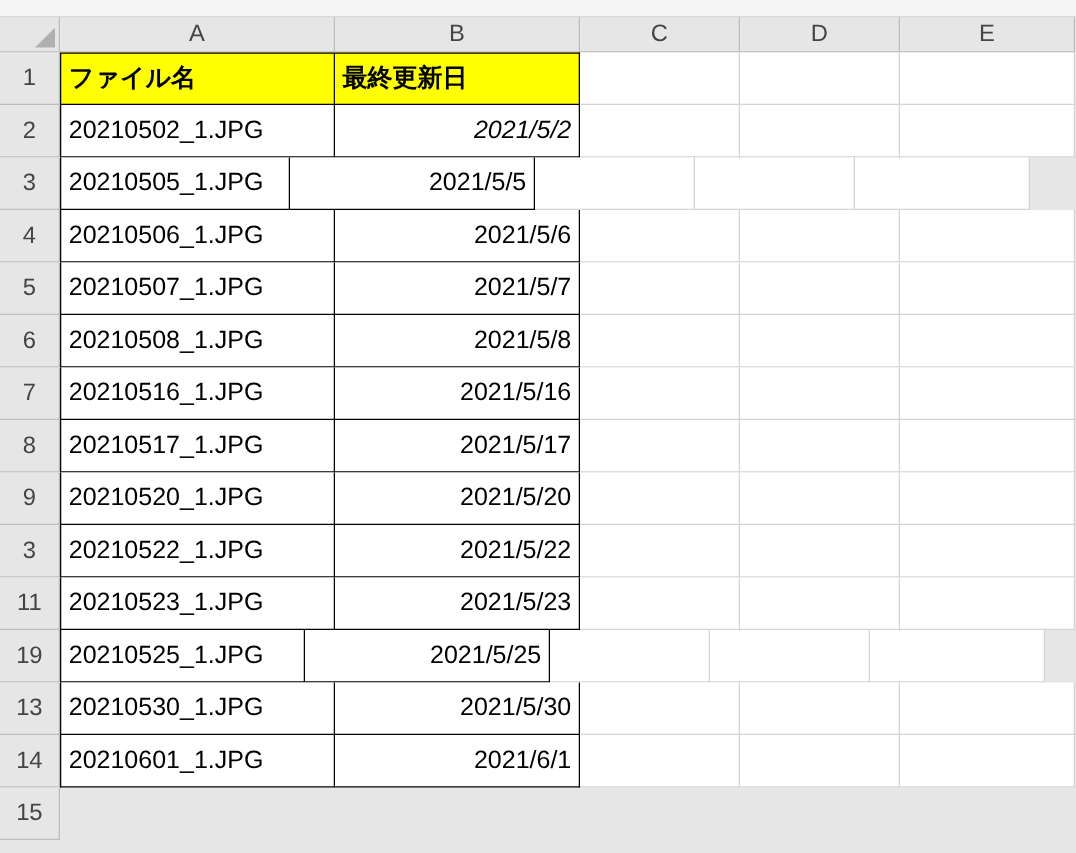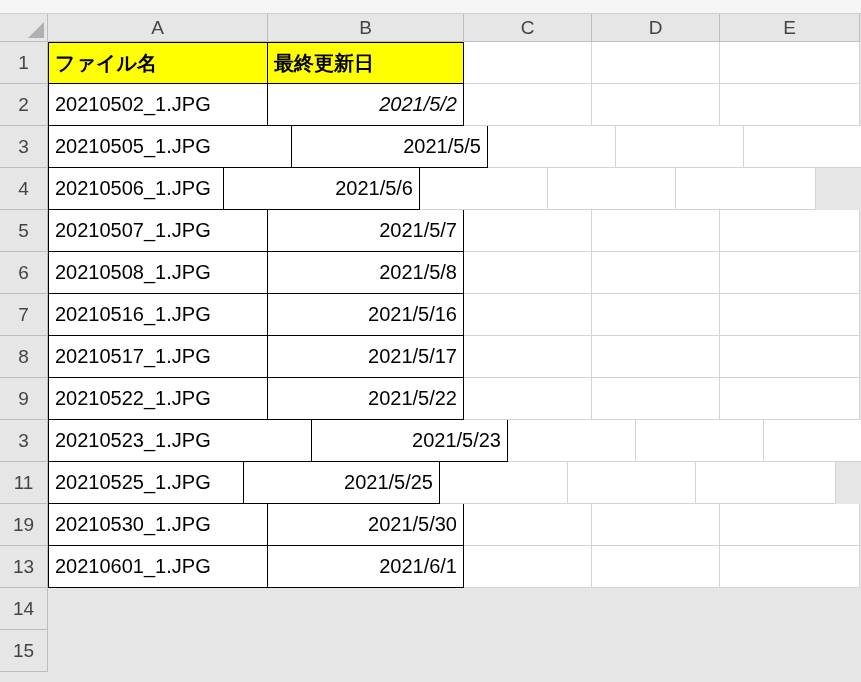--- a/index.html
+++ b/index.html
@@ -137,28 +137,28 @@
       <div class="cell" style="width: 140px;"></div>
     </div>
     <div class="row">
       <div class="cell bordered first-col al-l" style="width: 220px;">20210502_1.JPG</div>
       <div class="cell bordered al-r" style="width: 196px; font-style: italic;">2021/5/2</div>
       <div class="cell" style="width: 128px;"></div>
       <div class="cell" style="width: 128px;"></div>
       <div class="cell" style="width: 140px;"></div>
     </div>
     <div class="row">
-      <div class="cell bordered first-col al-l" style="width: 244px;">20210505_1.JPG</div>
+      <div class="cell bordered first-col al-l" style="width: 184px;">20210505_1.JPG</div>
       <div class="cell bordered al-r" style="width: 196px;">2021/5/5</div>
       <div class="cell" style="width: 128px;"></div>
       <div class="cell" style="width: 128px;"></div>
       <div class="cell" style="width: 140px;"></div>
     </div>
     <div class="row">
-      <div class="cell bordered first-col al-l" style="width: 176px;">20210506_1.JPG</div>
+      <div class="cell bordered first-col al-l" style="width: 220px;">20210506_1.JPG</div>
       <div class="cell bordered al-r" style="width: 196px;">2021/5/6</div>
       <div class="cell" style="width: 128px;"></div>
       <div class="cell" style="width: 128px;"></div>
       <div class="cell" style="width: 140px;"></div>
     </div>
     <div class="row">
       <div class="cell bordered first-col al-l" style="width: 220px;">20210507_1.JPG</div>
       <div class="cell bordered al-r" style="width: 196px;">2021/5/7</div>
       <div class="cell" style="width: 128px;"></div>
       <div class="cell" style="width: 128px;"></div>
@@ -179,28 +179,35 @@
       <div class="cell" style="width: 140px;"></div>
     </div>
     <div class="row">
       <div class="cell bordered first-col al-l" style="width: 220px;">20210517_1.JPG</div>
       <div class="cell bordered al-r" style="width: 196px;">2021/5/17</div>
       <div class="cell" style="width: 128px;"></div>
       <div class="cell" style="width: 128px;"></div>
       <div class="cell" style="width: 140px;"></div>
     </div>
     <div class="row">
+      <div class="cell bordered first-col al-l" style="width: 220px;">20210520_1.JPG</div>
+      <div class="cell bordered al-r" style="width: 196px;">2021/5/20</div>
+      <div class="cell" style="width: 128px;"></div>
+      <div class="cell" style="width: 128px;"></div>
+      <div class="cell" style="width: 140px;"></div>
+    </div>
+    <div class="row">
       <div class="cell bordered first-col al-l" style="width: 220px;">20210522_1.JPG</div>
       <div class="cell bordered al-r" style="width: 196px;">2021/5/22</div>
       <div class="cell" style="width: 128px;"></div>
       <div class="cell" style="width: 128px;"></div>
       <div class="cell" style="width: 140px;"></div>
     </div>
     <div class="row">
-      <div class="cell bordered first-col al-l" style="width: 264px;">20210523_1.JPG</div>
+      <div class="cell bordered first-col al-l" style="width: 220px;">20210523_1.JPG</div>
       <div class="cell bordered al-r" style="width: 196px;">2021/5/23</div>
       <div class="cell" style="width: 128px;"></div>
       <div class="cell" style="width: 128px;"></div>
       <div class="cell" style="width: 140px;"></div>
     </div>
     <div class="row">
       <div class="cell bordered first-col al-l" style="width: 196px;">20210525_1.JPG</div>
       <div class="cell bordered al-r" style="width: 196px;">2021/5/25</div>
       <div class="cell" style="width: 128px;"></div>
       <div class="cell" style="width: 128px;"></div>

